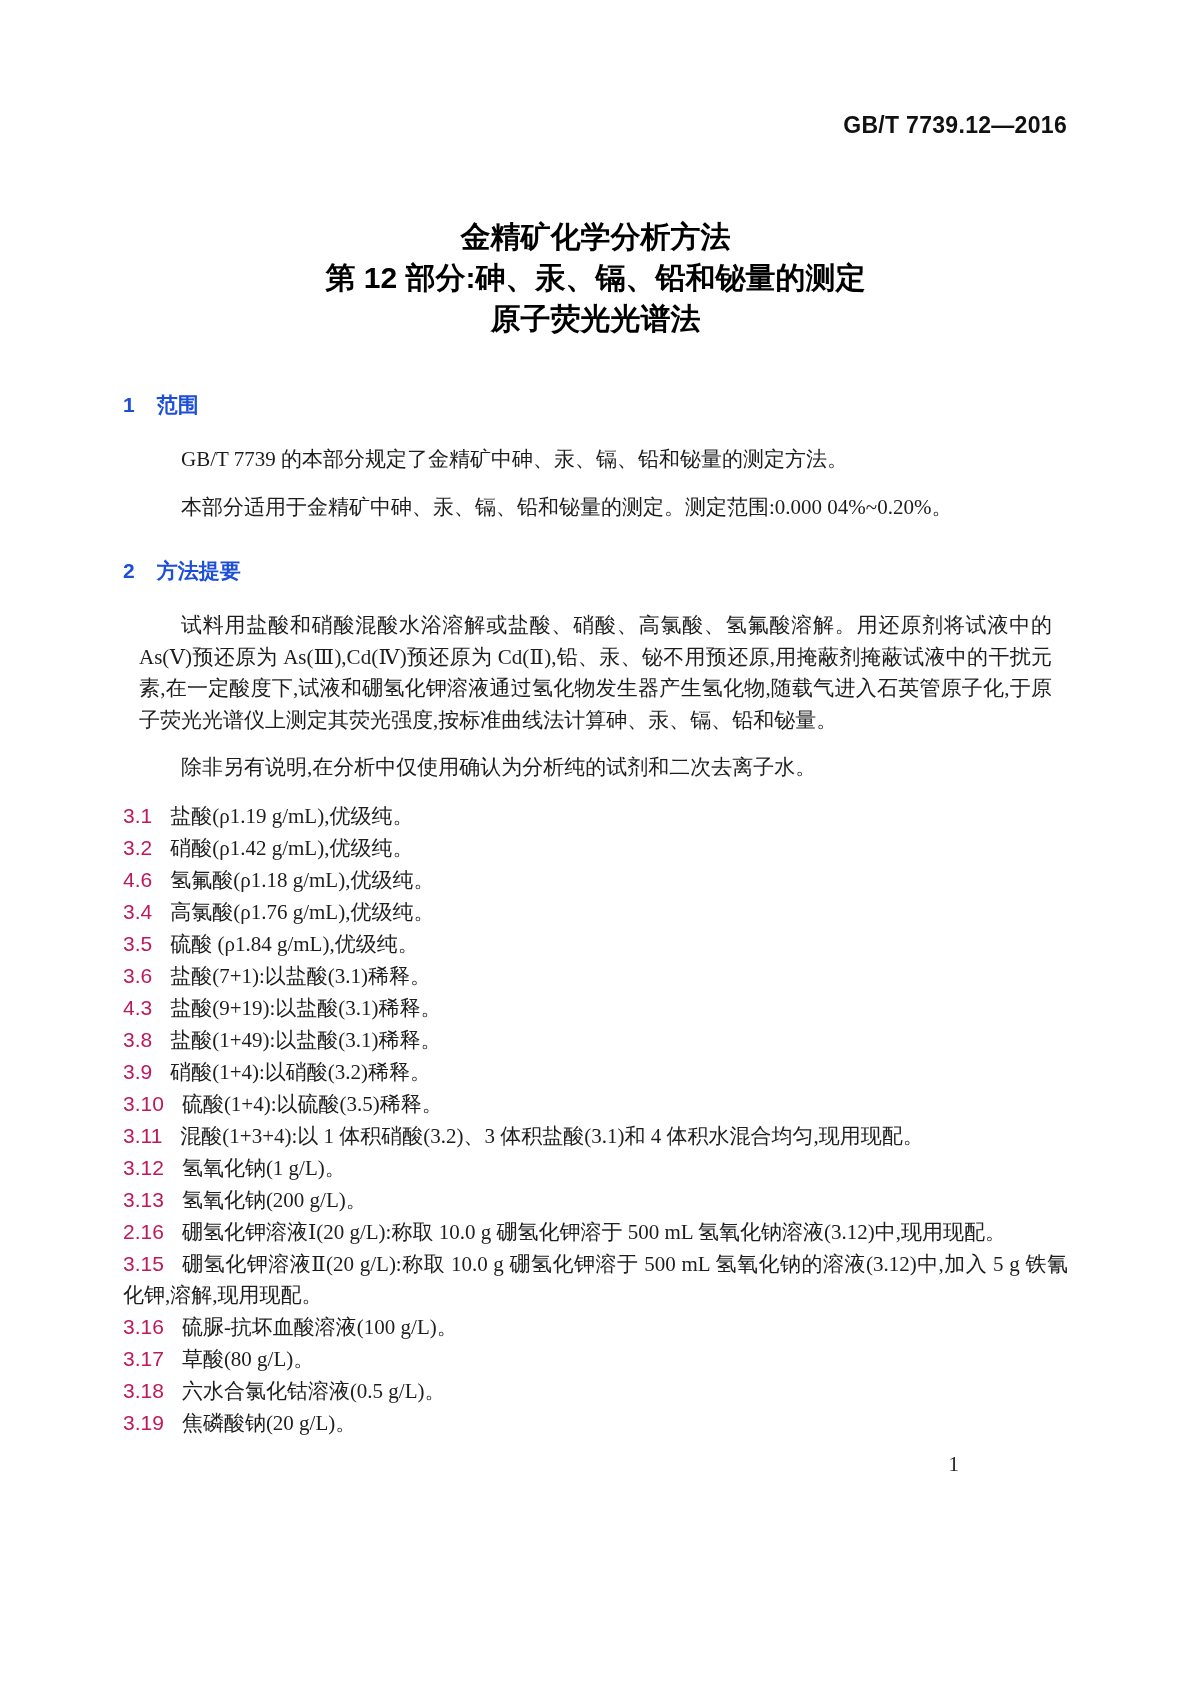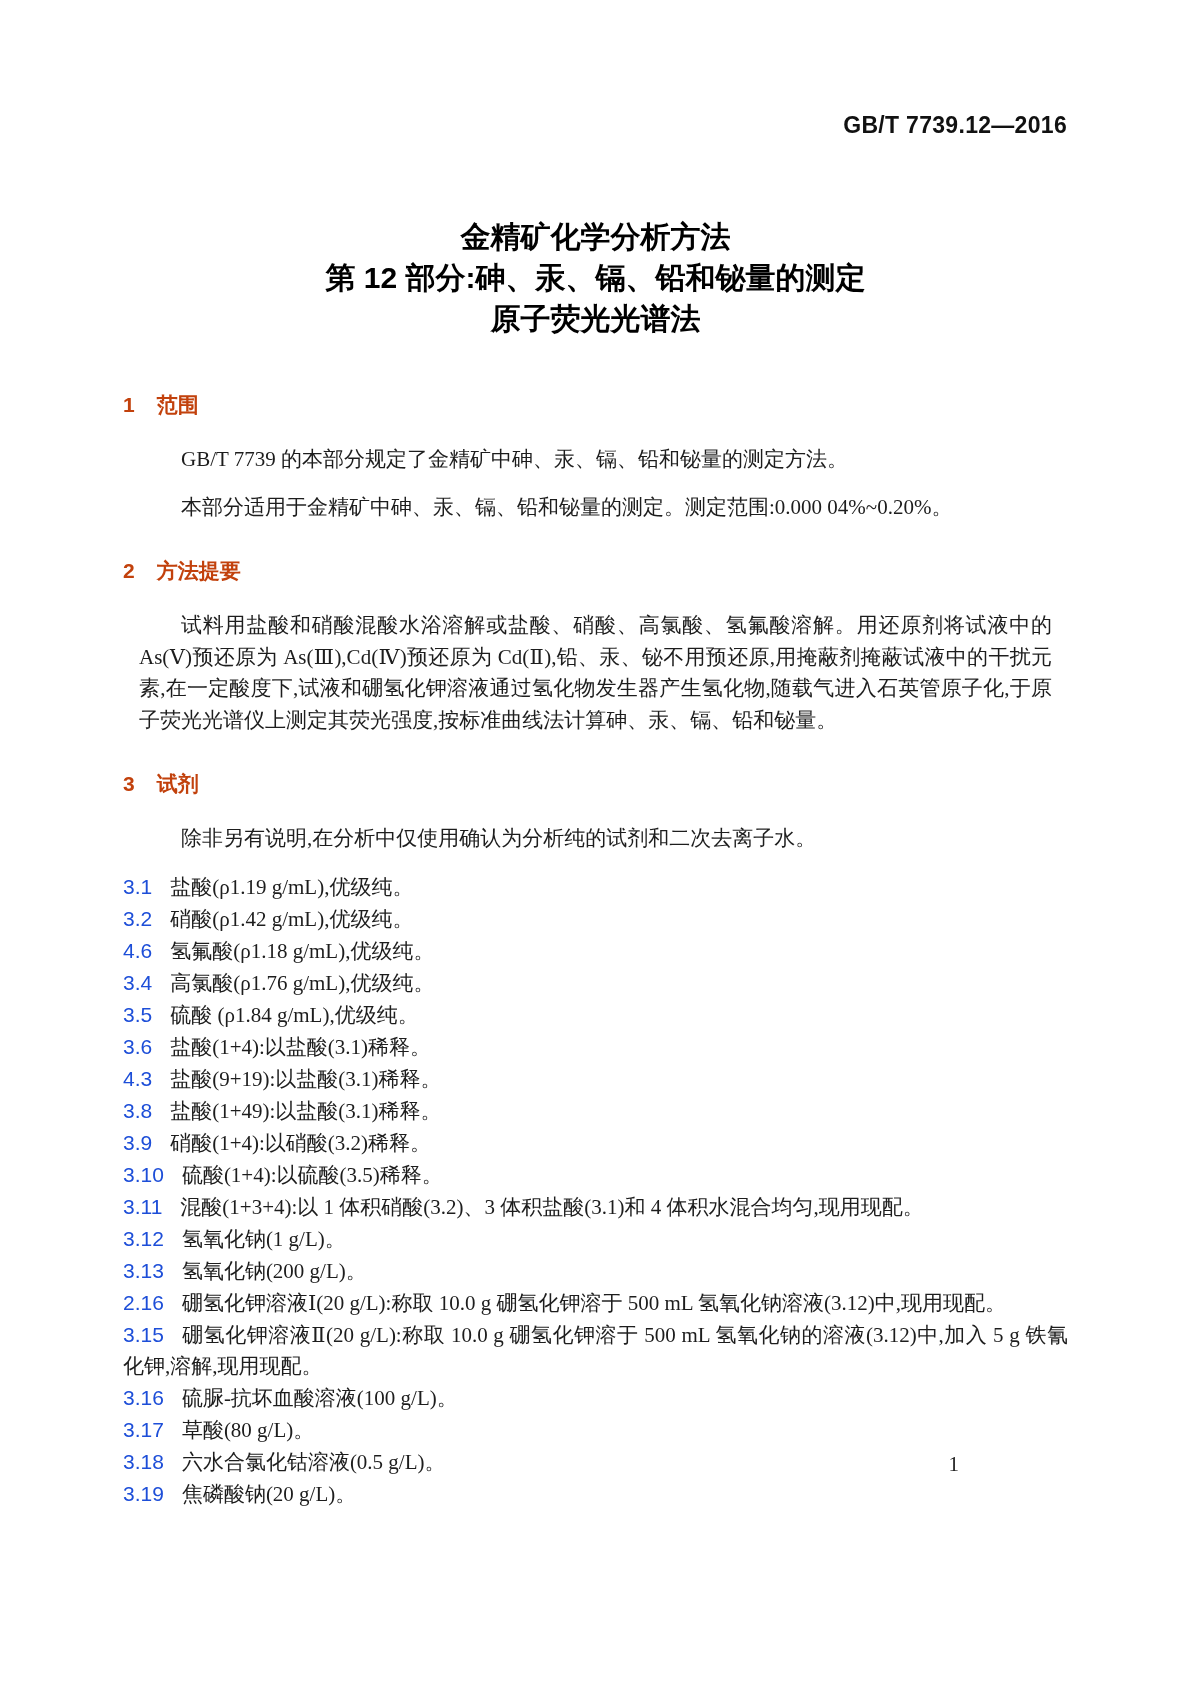--- a/index.html
+++ b/index.html
@@ -48,38 +48,38 @@
     font-size: 21px;
     line-height: 31.5px;
     text-align: justify;
     color: #1d1d1d;
   }
   .section-heading {
     font-family: "Liberation Sans", "DejaVu Sans", sans-serif;
     font-weight: 700;
     font-size: 21px;
     line-height: 24px;
-    color: #c2410c;
+    color: #1d4ed8;
     margin: 36px 0 27px 0;
     text-align: left;
   }
   .section-heading.first { margin-top: 0; }
   .sec-num { margin-right: 22px; }
   .para {
     margin: 16px;
     text-indent: 2em;
   }
   .reagent-list { margin-top: 0; }
   .reagent {
     line-height: 31px;
   }
   .reagent-num {
     font-family: "Liberation Sans", "DejaVu Sans", sans-serif;
     margin-right: 18px;
-    color: #1d4ed8;
+    color: #be185d;
   }
   .page-footer {
     position: absolute;
     top: 1452px;
     right: 232px;
   }
   .page-number {
     font-size: 21px;
     color: #222;
   }
@@ -105,43 +105,40 @@
       <span class="sec-num">1</span><span class="sec-title">范围</span>
     </div>
     <p class="para">GB/T 7739 的本部分规定了金精矿中砷、汞、镉、铅和铋量的测定方法。</p>
     <p class="para">本部分适用于金精矿中砷、汞、镉、铅和铋量的测定。测定范围:0.000 04%~0.20%。</p>
 
     <div class="section-heading">
       <span class="sec-num">2</span><span class="sec-title">方法提要</span>
     </div>
     <p class="para">试料用盐酸和硝酸混酸水浴溶解或盐酸、硝酸、高氯酸、氢氟酸溶解。用还原剂将试液中的 As(Ⅴ)预还原为 As(Ⅲ),Cd(Ⅳ)预还原为 Cd(Ⅱ),铅、汞、铋不用预还原,用掩蔽剂掩蔽试液中的干扰元素,在一定酸度下,试液和硼氢化钾溶液通过氢化物发生器产生氢化物,随载气进入石英管原子化,于原子荧光光谱仪上测定其荧光强度,按标准曲线法计算砷、汞、镉、铅和铋量。</p>
 
-    <div class="section-heading">
-      <span class="sec-num">3</span><span class="sec-title">试剂</span>
-    </div>
     <p class="para">除非另有说明,在分析中仅使用确认为分析纯的试剂和二次去离子水。</p>
 
     <div class="reagent-list">
       <div class="reagent">
           <span class="reagent-num">3.1</span><span class="reagent-text">盐酸(ρ1.19 g/mL),优级纯。</span>
         </div>
         <div class="reagent">
           <span class="reagent-num">3.2</span><span class="reagent-text">硝酸(ρ1.42 g/mL),优级纯。</span>
         </div>
         <div class="reagent">
           <span class="reagent-num">4.6</span><span class="reagent-text">氢氟酸(ρ1.18 g/mL),优级纯。</span>
         </div>
         <div class="reagent">
           <span class="reagent-num">3.4</span><span class="reagent-text">高氯酸(ρ1.76 g/mL),优级纯。</span>
         </div>
         <div class="reagent">
           <span class="reagent-num">3.5</span><span class="reagent-text">硫酸 (ρ1.84 g/mL),优级纯。</span>
         </div>
         <div class="reagent">
-          <span class="reagent-num">3.6</span><span class="reagent-text">盐酸(1+4):以盐酸(3.1)稀释。</span>
+          <span class="reagent-num">3.6</span><span class="reagent-text">盐酸(7+1):以盐酸(3.1)稀释。</span>
         </div>
         <div class="reagent">
           <span class="reagent-num">4.3</span><span class="reagent-text">盐酸(9+19):以盐酸(3.1)稀释。</span>
         </div>
         <div class="reagent">
           <span class="reagent-num">3.8</span><span class="reagent-text">盐酸(1+49):以盐酸(3.1)稀释。</span>
         </div>
         <div class="reagent">
           <span class="reagent-num">3.9</span><span class="reagent-text">硝酸(1+4):以硝酸(3.2)稀释。</span>
         </div>

